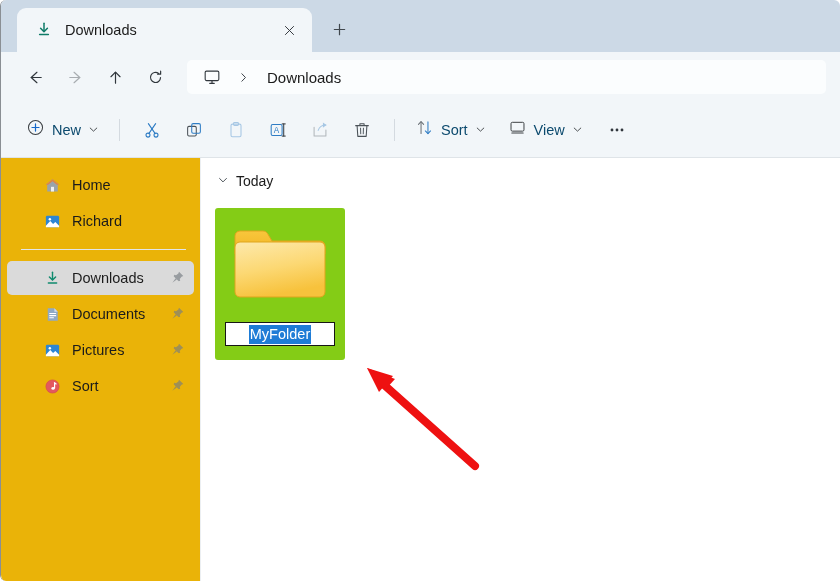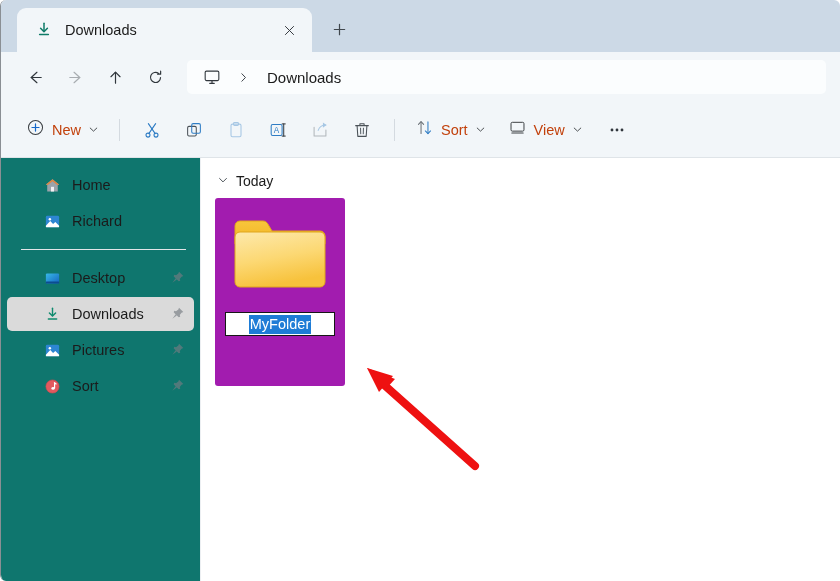--- a/index.html
+++ b/index.html
@@ -122,41 +122,41 @@
     display: flex;
     align-items: center;
     justify-content: center;
     border-radius: 5px;
     padding: 0 9px;
     gap: 7px;
     flex: 0 0 auto;
   }
   .tb-item.icononly { width: 42px; padding: 0; }
   .tb-item.dim { opacity: 0.38; }
-  .tb-label { font-size: 14.5px; color: #c2410c; white-space: nowrap; }
+  .tb-label { font-size: 14.5px; color: #0c4a6e; white-space: nowrap; }
   .tb-sep {
     width: 1px; height: 22px;
     background: #d4dae0;
     margin: 0 11px;
     flex: 0 0 auto;
   }
   .tb-spacer { width: 4px; flex: 0 0 auto; }
 
   
   .body {
     display: flex;
     height: 423px;
     background: #ffffff;
   }
 
   
   .sidebar {
     width: 200px;
     flex: 0 0 200px;
-    background: #0f766e;
+    background: #eab308;
     border-right: 1px solid #eceff2;
     padding-top: 8px;
     position: relative;
   }
   .nav-item {
     position: relative;
     height: 34px;
     display: flex;
     align-items: center;
     margin: 2px 6px;
@@ -199,30 +199,30 @@
     flex: 1 1 auto;
     position: relative;
     background: #ffffff;
     padding: 12px 0 0 14px;
   }
   .group-header {
     display: flex;
     align-items: center;
     gap: 7px;
     height: 22px;
-    margin-bottom: 6px;
+    margin-bottom: 16px;
     padding-left: 2px;
   }
   .group-label { font-size: 14px; color: #1b1b1b; }
 
   .grid { display: flex; flex-wrap: wrap; }
   .tile {
     width: 130px;
-    height: 188px;
-    background: #a21caf;
+    height: 152px;
+    background: #84cc16;
     border-radius: 3px;
     display: flex;
     flex-direction: column;
     align-items: center;
     padding-top: 12px;
   }
   .folder-icon { width: 106px; height: 90px; }
   .rename-wrap {
     margin-top: 12px;
     width: 110px;
@@ -465,57 +465,52 @@
             <circle cx="6.2" cy="6.6" r="1.3" fill="#ffffff"></circle>
             <path d="M2 13.6 L6.6 8.6 L9.6 11.6 L12 9.4 L16 13.6 L16 15 L2 15 Z" fill="#ffffff"></path>
           </svg>
         </span>
         <span class="nav-label">Richard</span>
       </div>
 
 
       <div class="nav-divider"></div>
 
-      <div class="nav-item">
-        <span class="nav-icon">
-          <svg viewBox="0 0 18 18" width="17" height="17">
-            <defs>
-                <linearGradient id="gdesk" x1="0" y1="0" x2="1" y2="1">
-              <stop offset="0%" stop-color="#38b8e8"></stop>
-                  <stop offset="100%" stop-color="#1565c0"></stop>
-            </linearGradient>
-              </defs>
-            <rect x="2" y="3.6" width="14" height="10.8" rx="1.2" fill="url(#gdesk)"></rect>
-            <rect x="2" y="12.2" width="14" height="2.2" rx="0.6" fill="#0d4c8f"></rect>
-          </svg>
-        </span>
-        <span class="nav-label">Desktop</span>
-        <span class="nav-pin">
-          <svg viewBox="0 0 16 16" width="15" height="15">
-            <path d="M9.6 1.8 L14.2 6.4 L12.3 7.1 L10.4 9.6 L10.9 11.4 L9.3 12.1 L6 8.8 L2.5 13.5 L7.2 10 L3.9 6.7 L4.6 5.1 L6.4 5.6 L8.9 3.7 Z" fill="#767c82"></path>
-          </svg>
-        </span>
-      </div>
 
       <div class="nav-item selected">
         <span class="nav-icon">
           <svg viewBox="0 0 18 18" width="17" height="17">
             <path d="M9 2.4 L9 10.2" stroke="#0f8a6e" stroke-width="1.5" fill="none" stroke-linecap="round"></path>
             <path d="M5.7 7.3 L9 10.7 L12.3 7.3" stroke="#0f8a6e" stroke-width="1.5" fill="none" stroke-linecap="round" stroke-linejoin="round"></path>
             <path d="M4.6 13.8 L13.4 13.8" stroke="#0f8a6e" stroke-width="1.5" stroke-linecap="round"></path>
           </svg>
         </span>
         <span class="nav-label">Downloads</span>
         <span class="nav-pin">
           <svg viewBox="0 0 16 16" width="15" height="15">
             <path d="M9.6 1.8 L14.2 6.4 L12.3 7.1 L10.4 9.6 L10.9 11.4 L9.3 12.1 L6 8.8 L2.5 13.5 L7.2 10 L3.9 6.7 L4.6 5.1 L6.4 5.6 L8.9 3.7 Z" fill="#767c82"></path>
           </svg>
         </span>
       </div>
 
+      <div class="nav-item">
+        <span class="nav-icon">
+          <svg viewBox="0 0 18 18" width="17" height="17">
+            <path d="M4 2.4 L11 2.4 L14.6 6 L14.6 15.6 L4 15.6 Z" fill="#8fa9c4"></path>
+            <path d="M11 2.4 L14.6 6 L11 6 Z" fill="#cfdced"></path>
+            <path d="M6 8 L12.4 8 M6 10.2 L12.4 10.2 M6 12.4 L10 12.4" stroke="#ffffff" stroke-width="1.1" stroke-linecap="round"></path>
+          </svg>
+        </span>
+        <span class="nav-label">Documents</span>
+        <span class="nav-pin">
+          <svg viewBox="0 0 16 16" width="15" height="15">
+            <path d="M9.6 1.8 L14.2 6.4 L12.3 7.1 L10.4 9.6 L10.9 11.4 L9.3 12.1 L6 8.8 L2.5 13.5 L7.2 10 L3.9 6.7 L4.6 5.1 L6.4 5.6 L8.9 3.7 Z" fill="#767c82"></path>
+          </svg>
+        </span>
+      </div>
 
       <div class="nav-item">
         <span class="nav-icon">
           <svg viewBox="0 0 18 18" width="17" height="17">
             <rect x="2" y="3" width="14" height="12" rx="1.4" fill="#2d86d2"></rect>
             <circle cx="6.2" cy="6.6" r="1.3" fill="#ffffff"></circle>
             <path d="M2 13.6 L6.6 8.6 L9.6 11.6 L12 9.4 L16 13.6 L16 15 L2 15 Z" fill="#ffffff"></path>
           </svg>
         </span>
         <span class="nav-label">Pictures</span>

